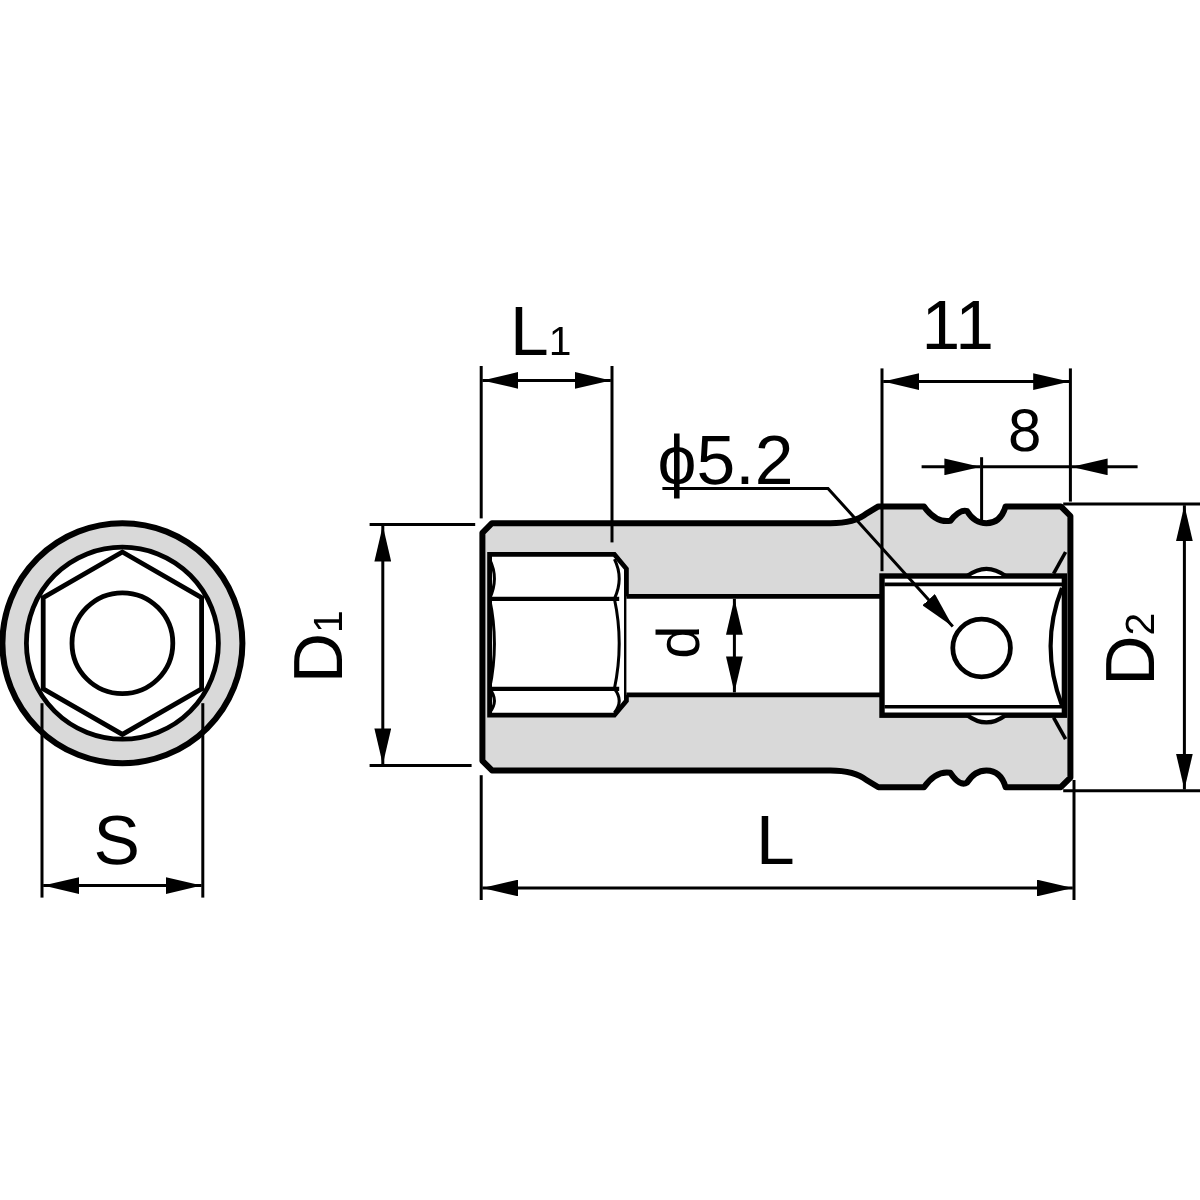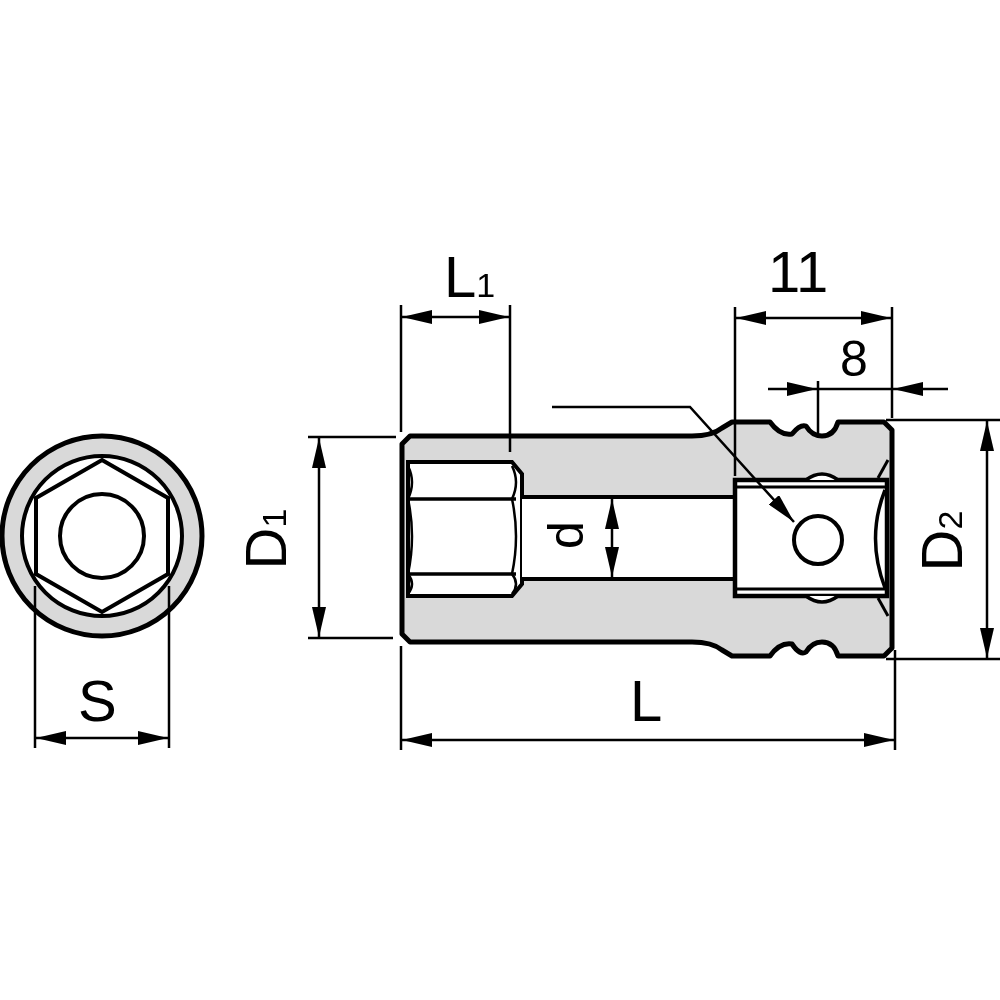--- a/index.html
+++ b/index.html
@@ -85,34 +85,35 @@
     <line x1="886" y1="420" x2="1000" y2="420" stroke="#000" stroke-width="2.5"></line>
     <line x1="886" y1="659" x2="1000" y2="659" stroke="#000" stroke-width="2.5"></line>
     <line x1="987" y1="421" x2="987" y2="658" stroke="#000" stroke-width="2.5" marker-start="url(#arr)" marker-end="url(#arr)"></line>
 
     <polyline points="552,407 690,407 794,522" fill="none" stroke="#000" stroke-width="2.5" marker-end="url(#arr)"></polyline>
   </g>
 </svg>
 
 <div class="lbl big" style="left:78px; top:672px;">S</div>
 
-<div class="lbl big" style="left:444px; top:248px;">
+<div class="lbl big" style="left:425px; top:248px;">
   <span>L</span><span class="sub">1</span>
 </div>
 
 <div class="lbl big rot" style="left:236px; top:510px;">
   <span>D</span><span class="sub">1</span>
 </div>
 
 <div class="lbl mid rot" style="left:552px; top:510px;">d</div>
 
 <div class="lbl big" style="left:630px; top:672px;">L</div>
 
 <div class="lbl big" style="left:768px; top:243px;">11</div>
 
 <div class="lbl mid" style="left:840px; top:334px;">8</div>
 
 <div class="lbl big rot" style="left:912px; top:512px;">
   <span>D</span><span class="sub">2</span>
 </div>
 
+<div class="lbl big" style="left:548px; top:355px;">ϕ5.2</div>
 
 </div>
 
 </body></html>

